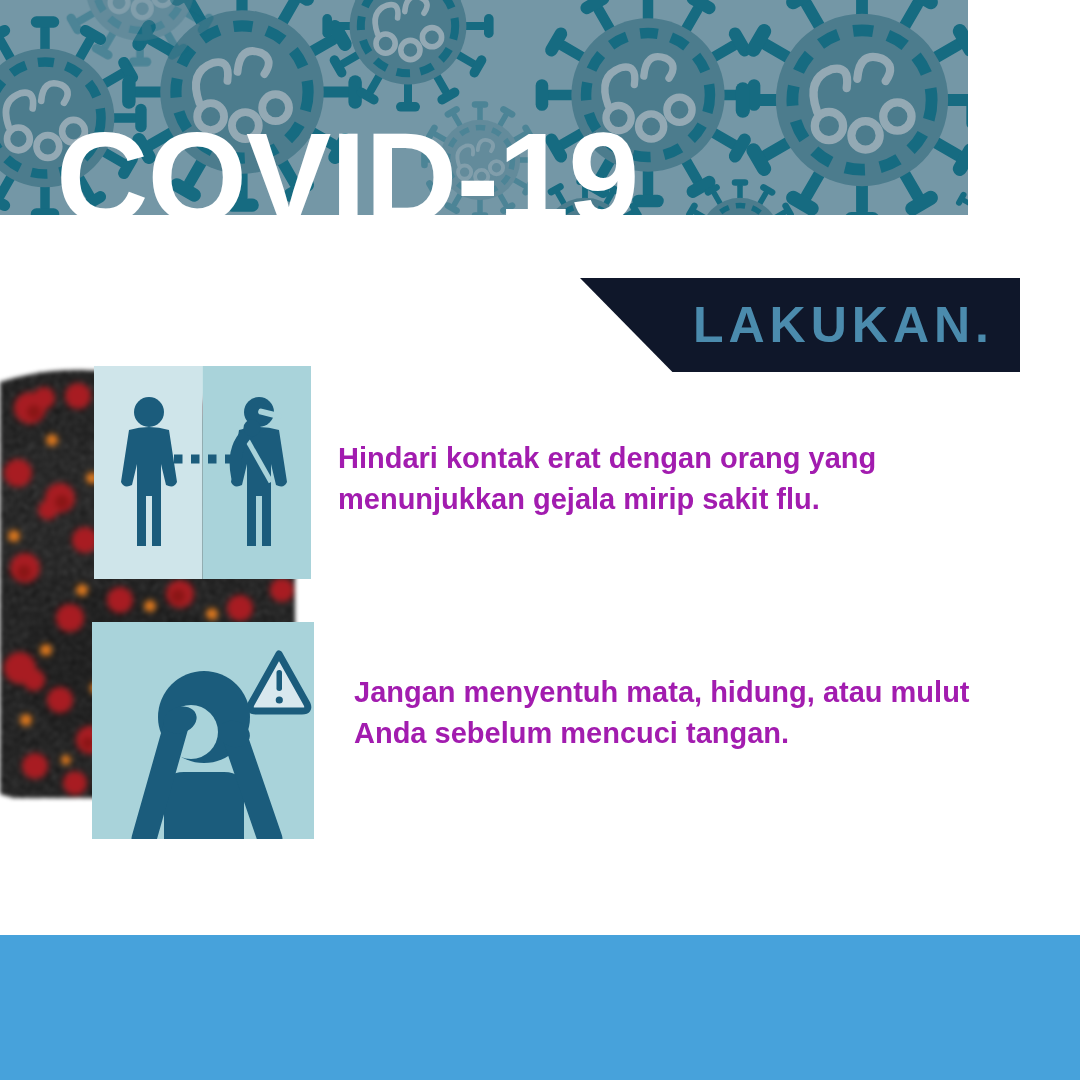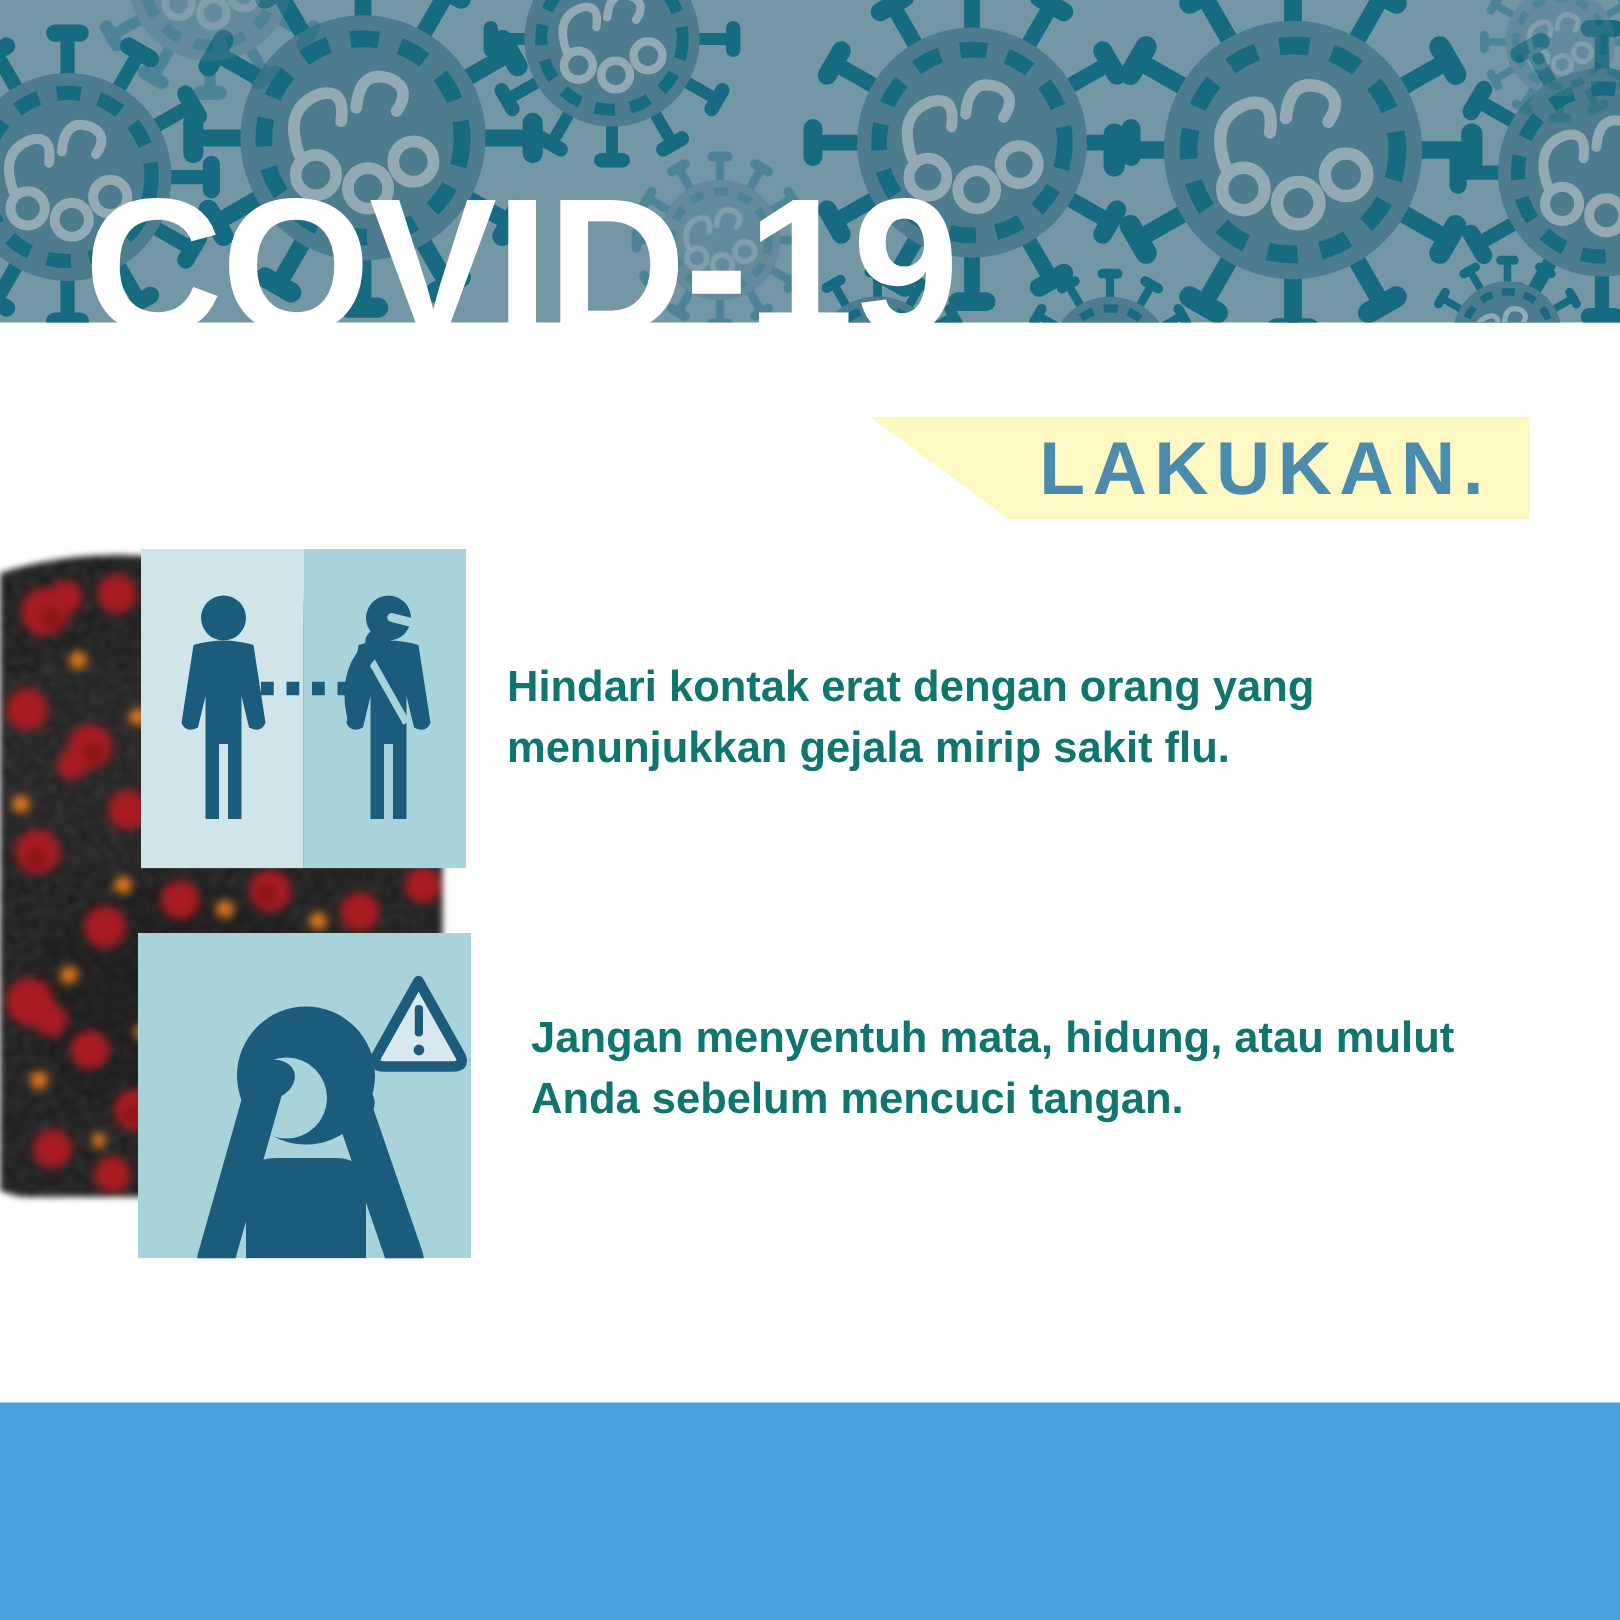--- a/index.html
+++ b/index.html
@@ -3,48 +3,48 @@
 <meta charset="utf-8">
 <style>
   html,body{margin:0;padding:0;background:#fff;}
   .poster{
     position:relative;width:1080px;height:1080px;overflow:hidden;background:#fff;
     font-family:"Liberation Sans","DejaVu Sans",sans-serif;
   }
   .abs{position:absolute;}
 
   
-  .banner{left:0;top:0;width:1080px;height:215px;background:#7497a6;overflow:hidden;}
+  .banner{left:0;top:0;width:968px;height:215px;background:#7497a6;overflow:hidden;}
   .banner svg{position:absolute;left:0;top:0;}
   .covid-title{
     position:absolute;left:56px;bottom:-27px;line-height:1;margin:0;
     font-size:128px;font-weight:bold;letter-spacing:-1px;color:#ffffff;white-space:nowrap;
   }
 
   
   .section-ribbon{
-    left:580px;top:278px;width:440px;height:68px;background:#fef9c3;
+    left:580px;top:278px;width:440px;height:94px;background:#0f172a;
     clip-path:polygon(0 0,100% 0,100% 100%,21% 100%);
     display:flex;align-items:center;justify-content:flex-end;padding-right:26px;box-sizing:border-box;
   }
   .section-ribbon span{
     font-size:50px;font-weight:bold;letter-spacing:5px;color:#4b8bad;white-space:nowrap;
   }
 
   
   .virus-photo{left:0;top:368px;width:295px;height:430px;}
   .virus-photo svg{filter:blur(2px);}
   .panel{overflow:hidden;}
   .panel-1{left:94px;top:366px;width:217px;height:213px;}
   .panel-2{left:92px;top:622px;width:222px;height:217px;}
 
   
   .instruction{
     left:338px;width:660px;margin:0;
-    font-size:29px;line-height:41px;font-weight:bold;color:#0f766e;
+    font-size:29px;line-height:41px;font-weight:bold;color:#a21caf;
   }
   .instruction-1{top:438px;}
   .instruction-2{top:672px;margin-left:16px;}
 
   
   .footer{left:0;top:935px;width:1080px;height:145px;background:#47a2db;}
 </style>
 </head>
 <body>
 

